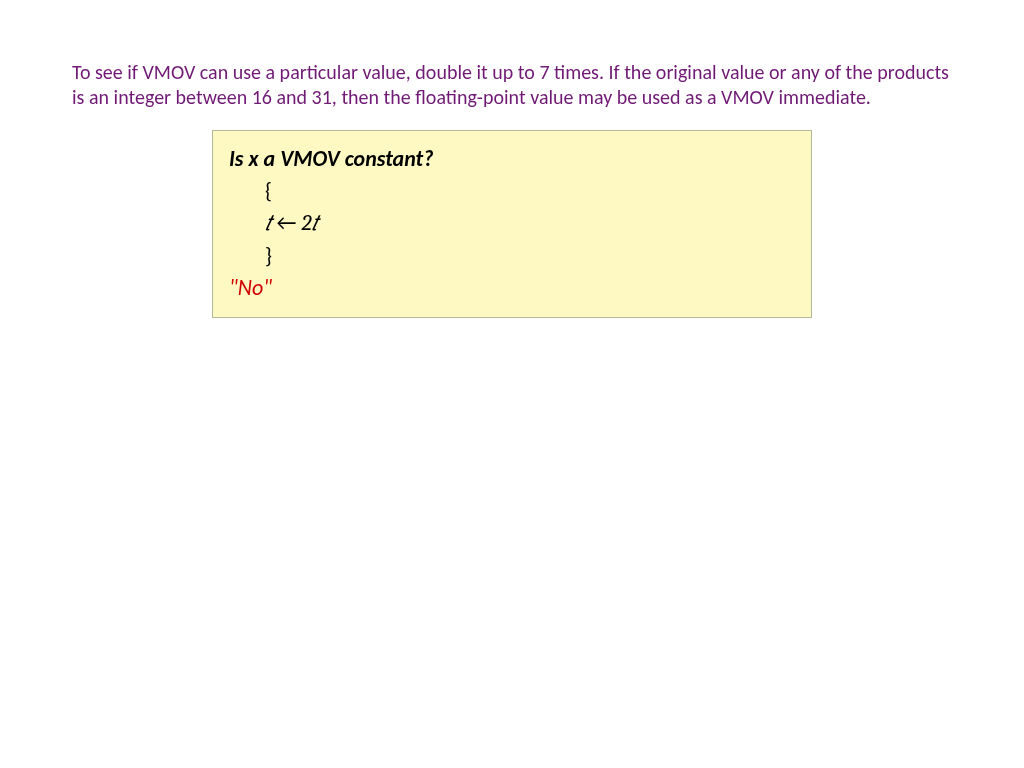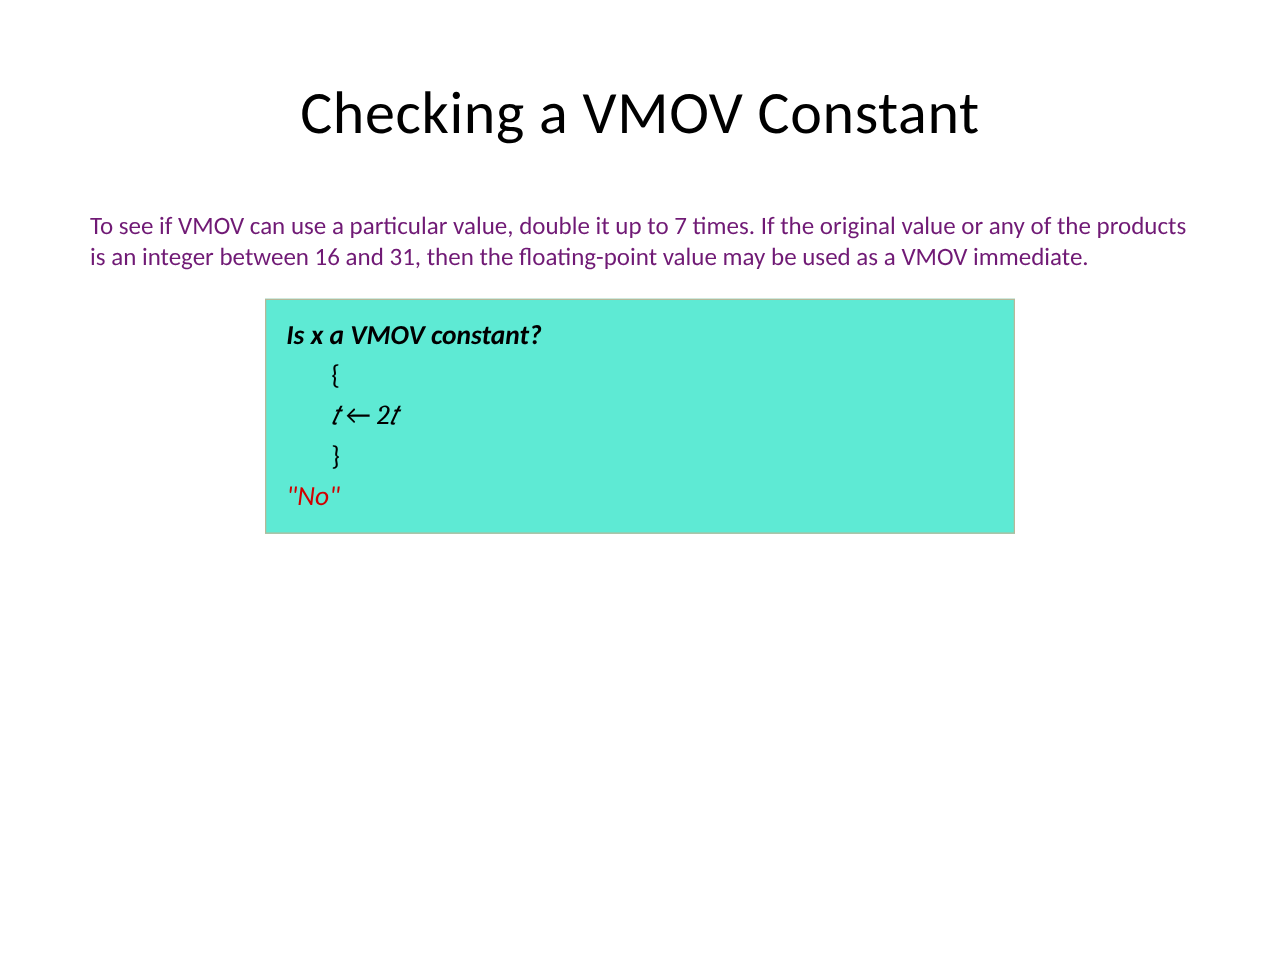--- a/index.html
+++ b/index.html
@@ -26,21 +26,21 @@
   .body-text {
     font-size: 20px;
     line-height: 1.25;
     color: #701a75;
     margin-bottom: 20px;
     padding: 0 2px;
   }
   .algo-box {
     width: 600px;
     margin: 0 auto;
-    background: #5eead4;
+    background: #fef9c3;
     border: 1px solid #b8b898;
     padding: 12px 16px 14px 16px;
     font-size: 22px;
     line-height: 1.45;
   }
   .algo-title {
     font-weight: bold;
     font-style: italic;
   }
   .math {
@@ -48,21 +48,20 @@
     font-style: italic;
   }
   .indent { padding-left: 36px; display: block; }
   .yes { color: #1f8a1f; font-style: italic; }
   .no { color: #d00000; font-style: italic; }
 </style>
 </head>
 <body>
 
 <div class="slide">
-  <h1 class="title">Checking a VMOV Constant</h1>
 
   <p class="body-text">To see if VMOV can use a particular value, double it up to 7 times. If the original value or any of the products is an integer between 16 and 31, then the floating-point value may be used as a VMOV immediate.</p>
 
   <div class="algo-box">
     <div class="algo-title">Is x a VMOV constant?</div>
 
 
 
     <span class="indent">{</span>
 

